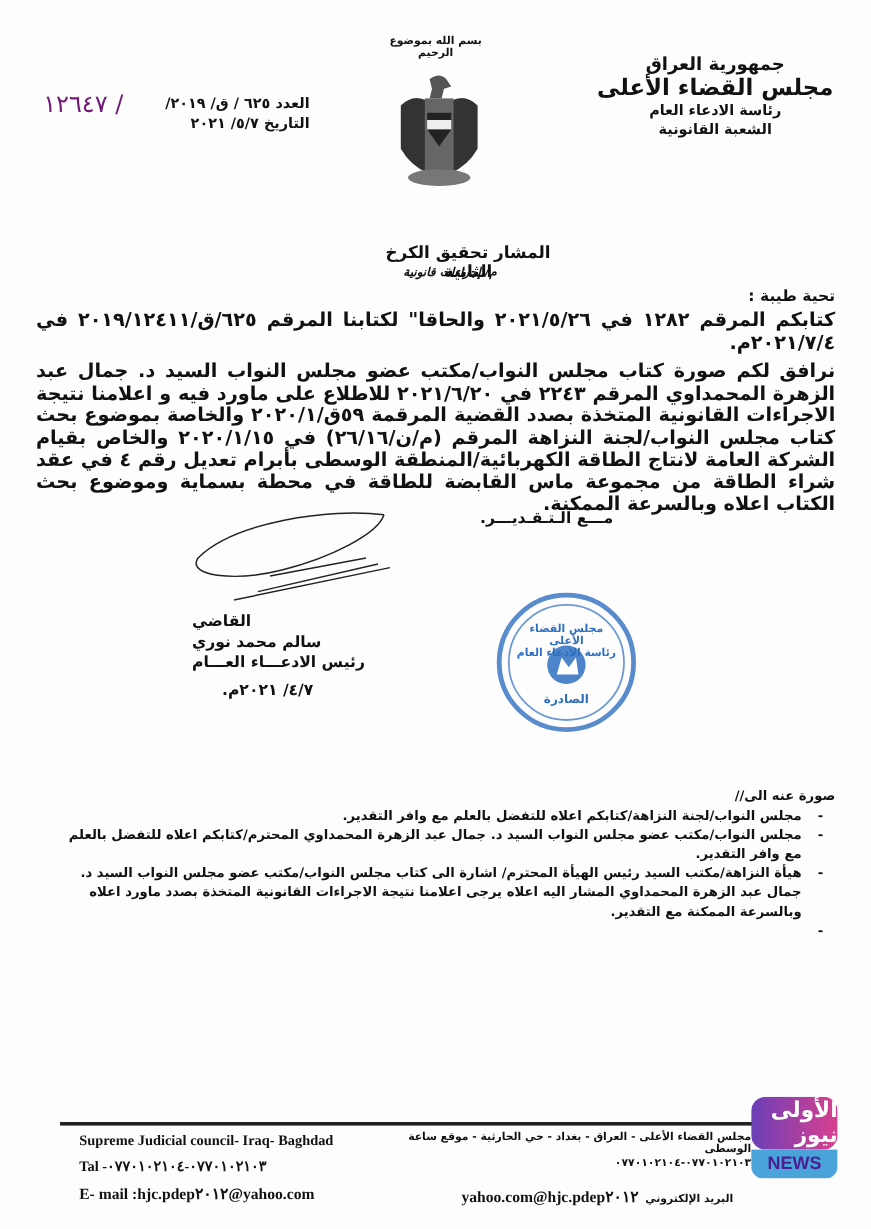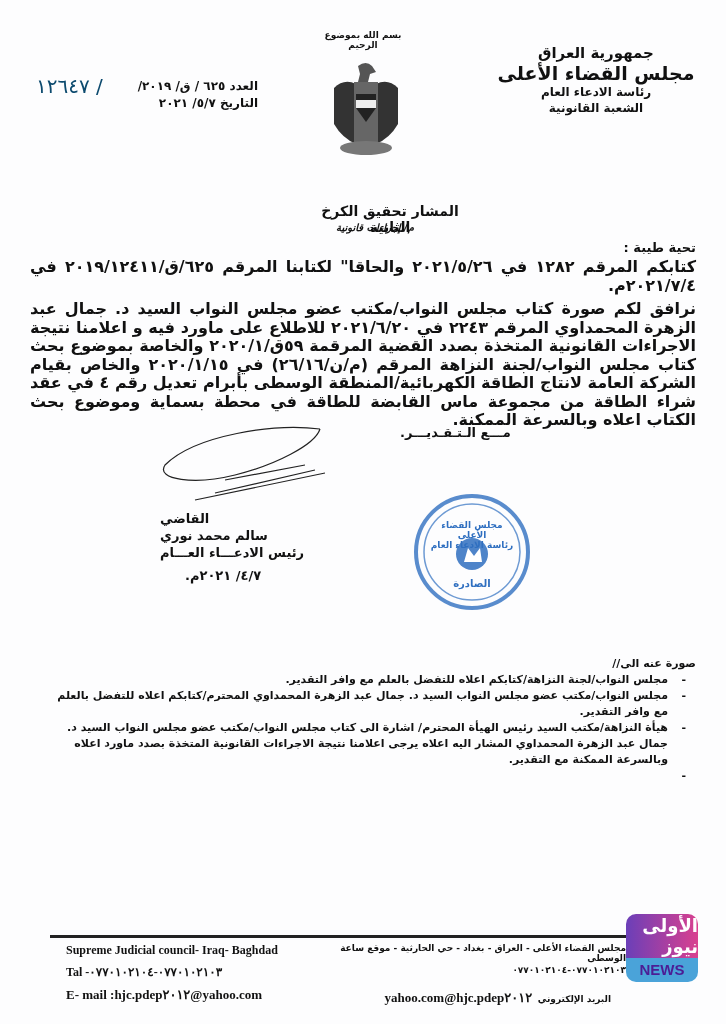--- a/index.html
+++ b/index.html
@@ -7,21 +7,21 @@
   .abs { position:absolute; }
 
   
   .hdr-r { right:30px; top:44px; width:200px; text-align:center; direction:rtl; }
   .hdr-r .l1 { font-size:15px; font-weight:bold; line-height:18px; }
   .hdr-r .l2 { font-size:19px; font-weight:bold; line-height:22px; }
   .hdr-r .l3 { font-size:12px; font-weight:bold; line-height:16px; }
 
   
   .hdr-l { left:118px; top:78px; direction:rtl; text-align:right; width:140px; font-size:12px; font-weight:bold; line-height:17px; }
-  .hand-num { left:36px; top:74px; font-family:"DejaVu Sans", sans-serif; font-size:20px; color:#0c4a6e; letter-spacing:1px; }
+  .hand-num { left:36px; top:74px; font-family:"DejaVu Sans", sans-serif; font-size:20px; color:#701a75; letter-spacing:1px; }
 
   .basmala { left:318px; top:30px; width:90px; text-align:center; font-size:9px; font-weight:bold; direction:rtl; }
   .emblem { left:328px; top:58px; width:76px; height:100px; }
 
   .court { left:300px; top:203px; width:180px; text-align:center; direction:rtl; font-size:14px; font-weight:bold; }
   .court-sub { left:300px; top:222px; width:150px; text-align:center; direction:rtl; font-size:10px; font-style:italic; font-weight:bold; }
 
   .body-text { right:30px; width:666px; direction:rtl; text-align:justify; font-size:16px; font-weight:bold; line-height:18.5px; }
   .greeting { right:30px; top:240px; direction:rtl; font-size:13px; font-weight:bold; }
   .regards { left:400px; top:425px; direction:rtl; font-size:13px; font-weight:bold; letter-spacing:2px; }
@@ -35,21 +35,21 @@
   .cc-title { right:30px; top:657px; direction:rtl; font-size:11px; font-weight:bold; }
   .cc-list { right:30px; top:672px; width:640px; direction:rtl; font-size:11px; font-weight:bold; line-height:16px; }
   .cc-list .item { position:relative; padding-right:28px; }
   .cc-list .item .dash { position:absolute; right:10px; top:0; }
 
   .footer-line { left:50px; top:935px; width:600px; height:3px; background:#222; }
   .f-en { left:66px; font-family:"Liberation Serif", serif; font-weight:bold; }
   .f-ar { right:100px; direction:rtl; font-weight:bold; }
 
   .news-logo { left:626px; top:914px; width:72px; height:68px; border-radius:10px; overflow:hidden; }
-  .news-logo .top { height:44px; background:linear-gradient(90deg,#6b3fb8,#d9408f); display:flex; align-items:center; justify-content:center; color:#fff; font-weight:bold; font-size:18px; direction:rtl; }
+  .news-logo .top { height:44px; background:linear-gradient(90deg,#6b3fb8,#d9408f); display:flex; align-items:center; justify-content:center; color:#fff; font-weight:bold; font-size:18px; direction:rtl;border-radius:12px; }
   .news-logo .bot { height:24px; background:#4aa3d9; color:#4c1d95; text-align:center; font-weight:bold; font-size:15px; line-height:24px; font-family:"Liberation Sans", sans-serif; }
 </style>
 </head>
 <body>
 
 <div class="abs hdr-r">
   <div class="l1">جمهورية العراق</div>
   <div class="l2">مجلس القضاء الأعلى</div>
   <div class="l3">رئاسة الادعاء العام</div>
   <div class="l3">الشعبة القانونية</div>

